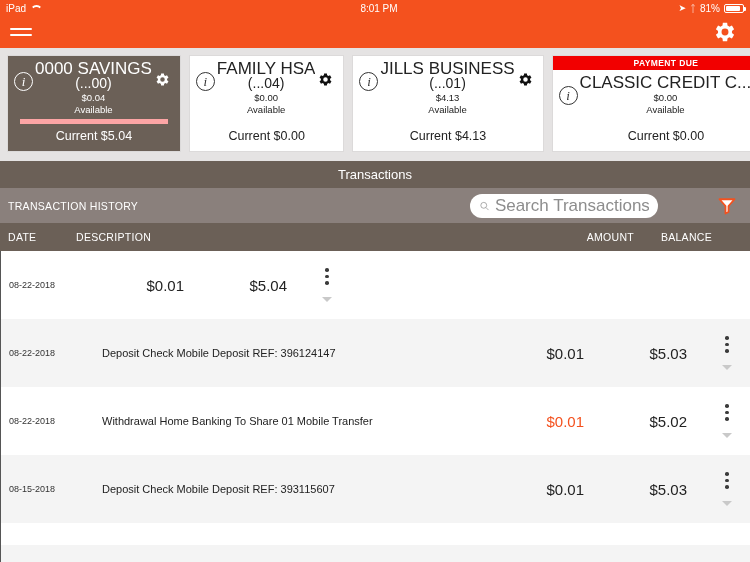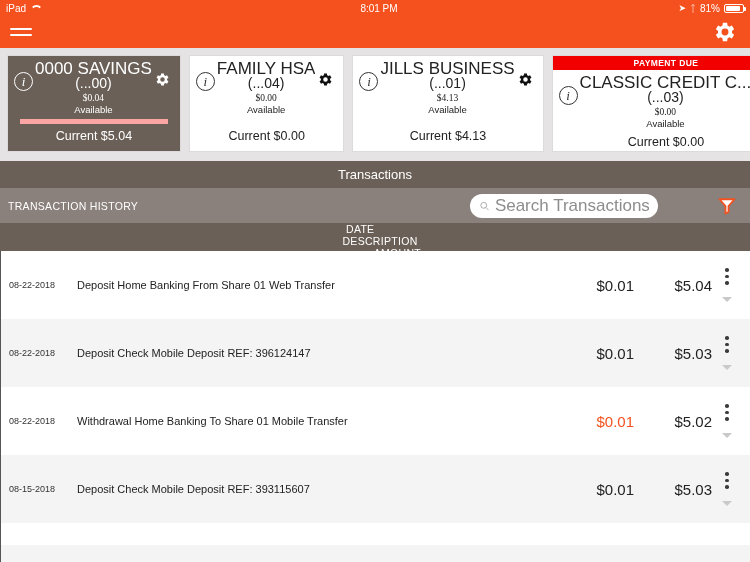--- a/index.html
+++ b/index.html
@@ -75,21 +75,21 @@
   .info-icon {
     width: 19px; height: 19px; border: 1.5px solid #333; border-radius: 50%;
     display:flex; align-items:center; justify-content:center;
     font-family: "Liberation Serif", serif; font-style: italic; font-size: 13px; color:#333;
     flex: 0 0 19px; margin-top: 10px; cursor:pointer;
   }
   .card.selected .info-icon { border-color: #fff; color: #fff; }
   .card-center { flex:1; text-align:center; padding: 0 2px; }
   .acct-name { font-size: 17px; color: #222; line-height: 14px; white-space: nowrap; overflow: hidden; text-overflow: ellipsis; }
   .acct-mask { font-size: 14px; color: #222; line-height: 14px; }
-  .acct-amt  { font-size: 9.5px; color: #222; line-height: 12px; margin-top: 2px; font-family: Liberation Serif, serif; }
+  .acct-amt  { font-size: 9.5px; color: #222; line-height: 12px; margin-top: 2px; }
   .acct-lbl  { font-size: 9.5px; color: #222; line-height: 12px; }
   .card.selected .acct-name,
   .card.selected .acct-mask,
   .card.selected .acct-amt,
   .card.selected .acct-lbl,
   .card.selected .acct-current { color: #ffffff; }
   .card-gear { flex: 0 0 20px; margin-top: 9px; cursor:pointer; }
   .card-gear svg { width: 17px; height: 17px; fill: #111; }
   .card.selected .card-gear svg { fill: #ffffff; }
   .acct-current {
@@ -121,33 +121,32 @@
   }
   .search-input::placeholder { color:#8d8d8d; }
   .filter-btn { width: 30px; display:flex; align-items:center; justify-content:center; margin-left: 6px; cursor:pointer; }
   .filter-btn svg { width: 18px; height: 18px; }
 
   
   .tx-cols {
     background: #6b6057; color:#fff; height: 28px;
     display:flex; align-items:center; font-size: 10.5px; letter-spacing:.3px;
     padding: 0 8px;
-    flex-direction: column;
   }
   .col-date { width: 58px; }
   .col-desc { flex: 1; padding-left: 10px; }
   .col-amount { width: 92px; text-align: right; }
   .col-balance { width: 78px; text-align: right; }
   .col-spacer { width: 30px; }
 
   
   .tx-list { border-left: 1px solid #555; background:#fff; height: 294px; overflow:hidden; }
   .tx-row {
     height: 68px; display:flex; align-items:center; padding: 0 8px;
-    background: #ffffff; position: relative;
+    background: #ffffff; position: relative; gap: 25px;
   }
   .tx-row.alt { background: #f4f4f4; }
   .tx-date { width: 58px; font-size: 9px; color:#333; }
   .tx-desc { flex: 1; padding-left: 10px; font-size: 11px; color:#222; }
   .tx-amount { width: 92px; text-align: right; font-size: 15px; color:#222; }
   .tx-amount.debit { color:#f4511e; }
   .tx-balance { width: 78px; text-align: right; font-size: 15px; color:#222; }
   .tx-menu { width: 30px; display:flex; flex-direction:column; align-items:center; justify-content:center; cursor:pointer; }
   .dots { display:flex; flex-direction:column; gap: 3px; }
   .dots i { display:block; width: 3.5px; height: 3.5px; border-radius:50%; background:#3b3b3b; }
@@ -232,21 +231,20 @@
             </svg></div>
         </div>
         <div class="acct-current">Current $4.13</div>
       </div>
       <div class="card">
         <div class="badge">PAYMENT DUE</div>
         <div class="card-body">
           <div class="info-icon">i</div>
           <div class="card-center">
             <div class="acct-name">CLASSIC CREDIT C...</div>
-            <div class="acct-mask">(...03)</div>
             <div class="acct-amt">$0.00</div>
             <div class="acct-lbl">Available</div>
           </div>
           <div class="card-gear"><svg viewBox="0 0 24 24">
               <path d="M19.4 13a7.7 7.7 0 0 0 0-2l2-1.5-2-3.4-2.4 1a7.6 7.6 0 0 0-1.7-1L15 3.5h-4l-.3 2.6c-.6.3-1.2.6-1.7 1l-2.4-1-2 3.4L6.6 11a7.7 7.7 0 0 0 0 2l-2 1.5 2 3.4 2.4-1c.5.4 1.1.8 1.7 1l.3 2.6h4l.3-2.6c.6-.2 1.2-.6 1.7-1l2.4 1 2-3.4zM13 15.2a3.2 3.2 0 1 1 0-6.4 3.2 3.2 0 0 1 0 6.4z" transform="translate(-1,0)"></path>
             </svg></div>
         </div>
         <div class="acct-current">Current $0.00</div>
       </div>
     </div>
@@ -275,21 +273,20 @@
     <div class="col-date">DATE</div>
     <div class="col-desc">DESCRIPTION</div>
     <div class="col-amount">AMOUNT</div>
     <div class="col-balance">BALANCE</div>
     <div class="col-spacer"></div>
   </div>
 
   <div class="tx-list" id="txlist">
       <div class="tx-row">
         <div class="tx-date">08-22-2018</div>
-        <div class="tx-desc">Deposit Home Banking From Share 01 Web Transfer</div>
         <div class="tx-amount">$0.01</div>
         <div class="tx-balance">$5.04</div>
         <div class="tx-menu">
           <div class="dots">
             <i></i>
             <i></i>
             <i></i>
           </div>
           <div class="chev"></div>
         </div>

